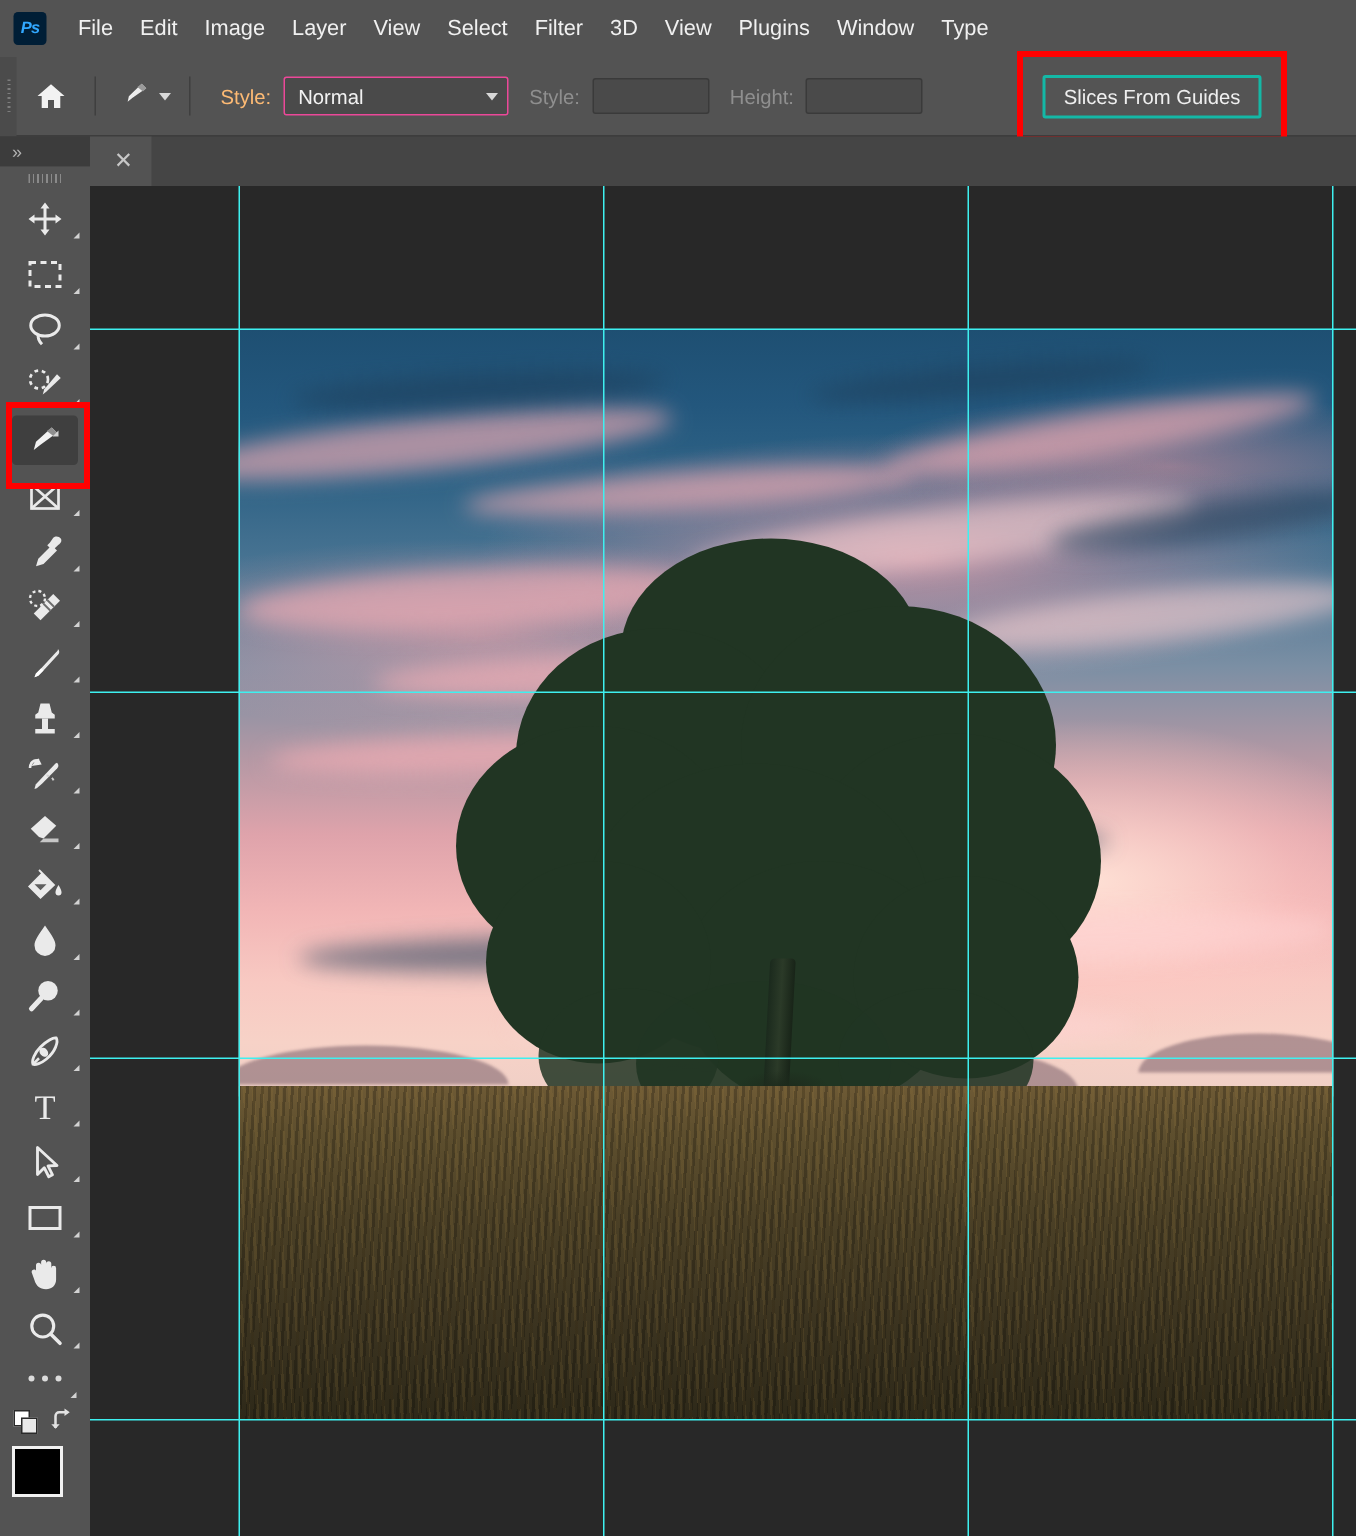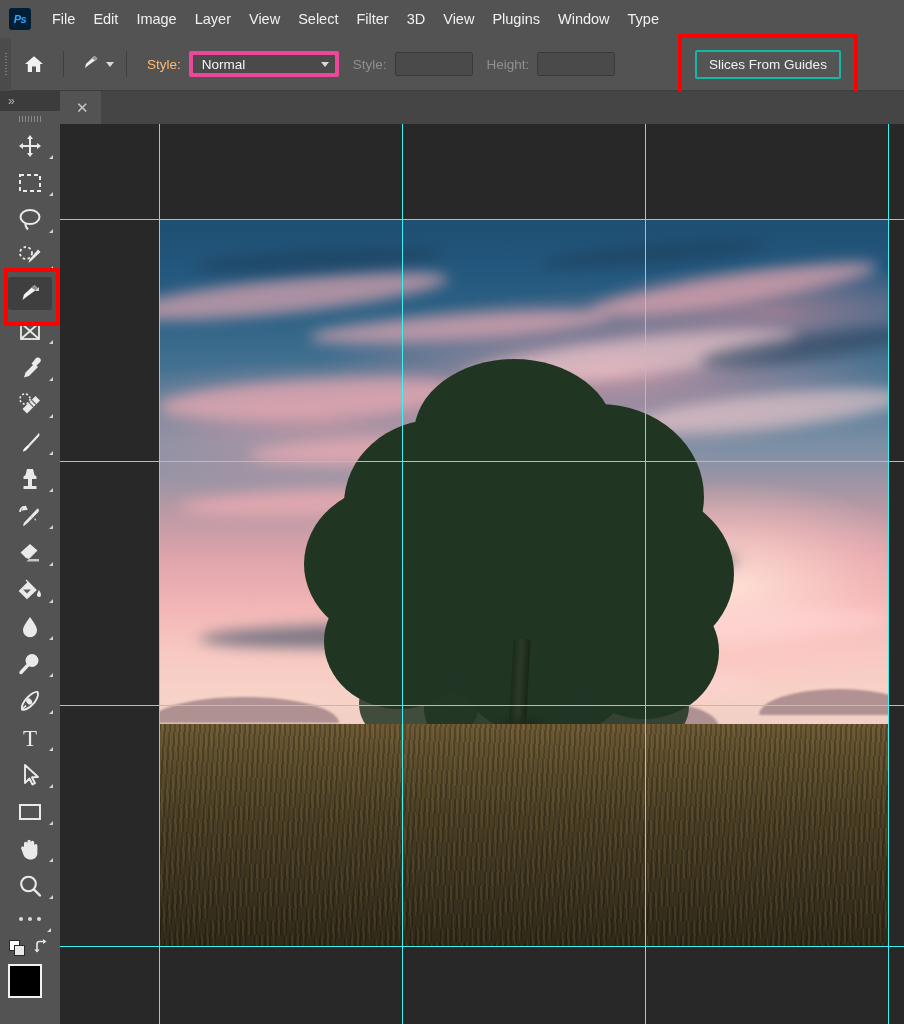--- a/index.html
+++ b/index.html
@@ -71,21 +71,21 @@
     border-right: 4px solid transparent;
     border-top: 5px solid #d8d8d8;
   }
   .opt-label {
     color: #fdba74; font-size: 13.5px; margin: 0 8px 0 14px; white-space: nowrap;
   }
   .opt-label.disabled { color: #8f8f8f; }
   #style-select {
     width: 150px; height: 26px;
     background: #4a4a4a;
-    border: 4px solid #ec4899;
+    border: 1px solid #ec4899;
     border-radius: 2px;
     display: flex; align-items: center;
     padding: 0 6px 0 9px;
     cursor: pointer;
   }
   #style-select-value { color: #f2f2f2; font-size: 13.5px; flex: 1; }
   .field-box {
     width: 78px; height: 24px;
     background: #4a4a4a;
     border: 1px solid #3a3a3a;

